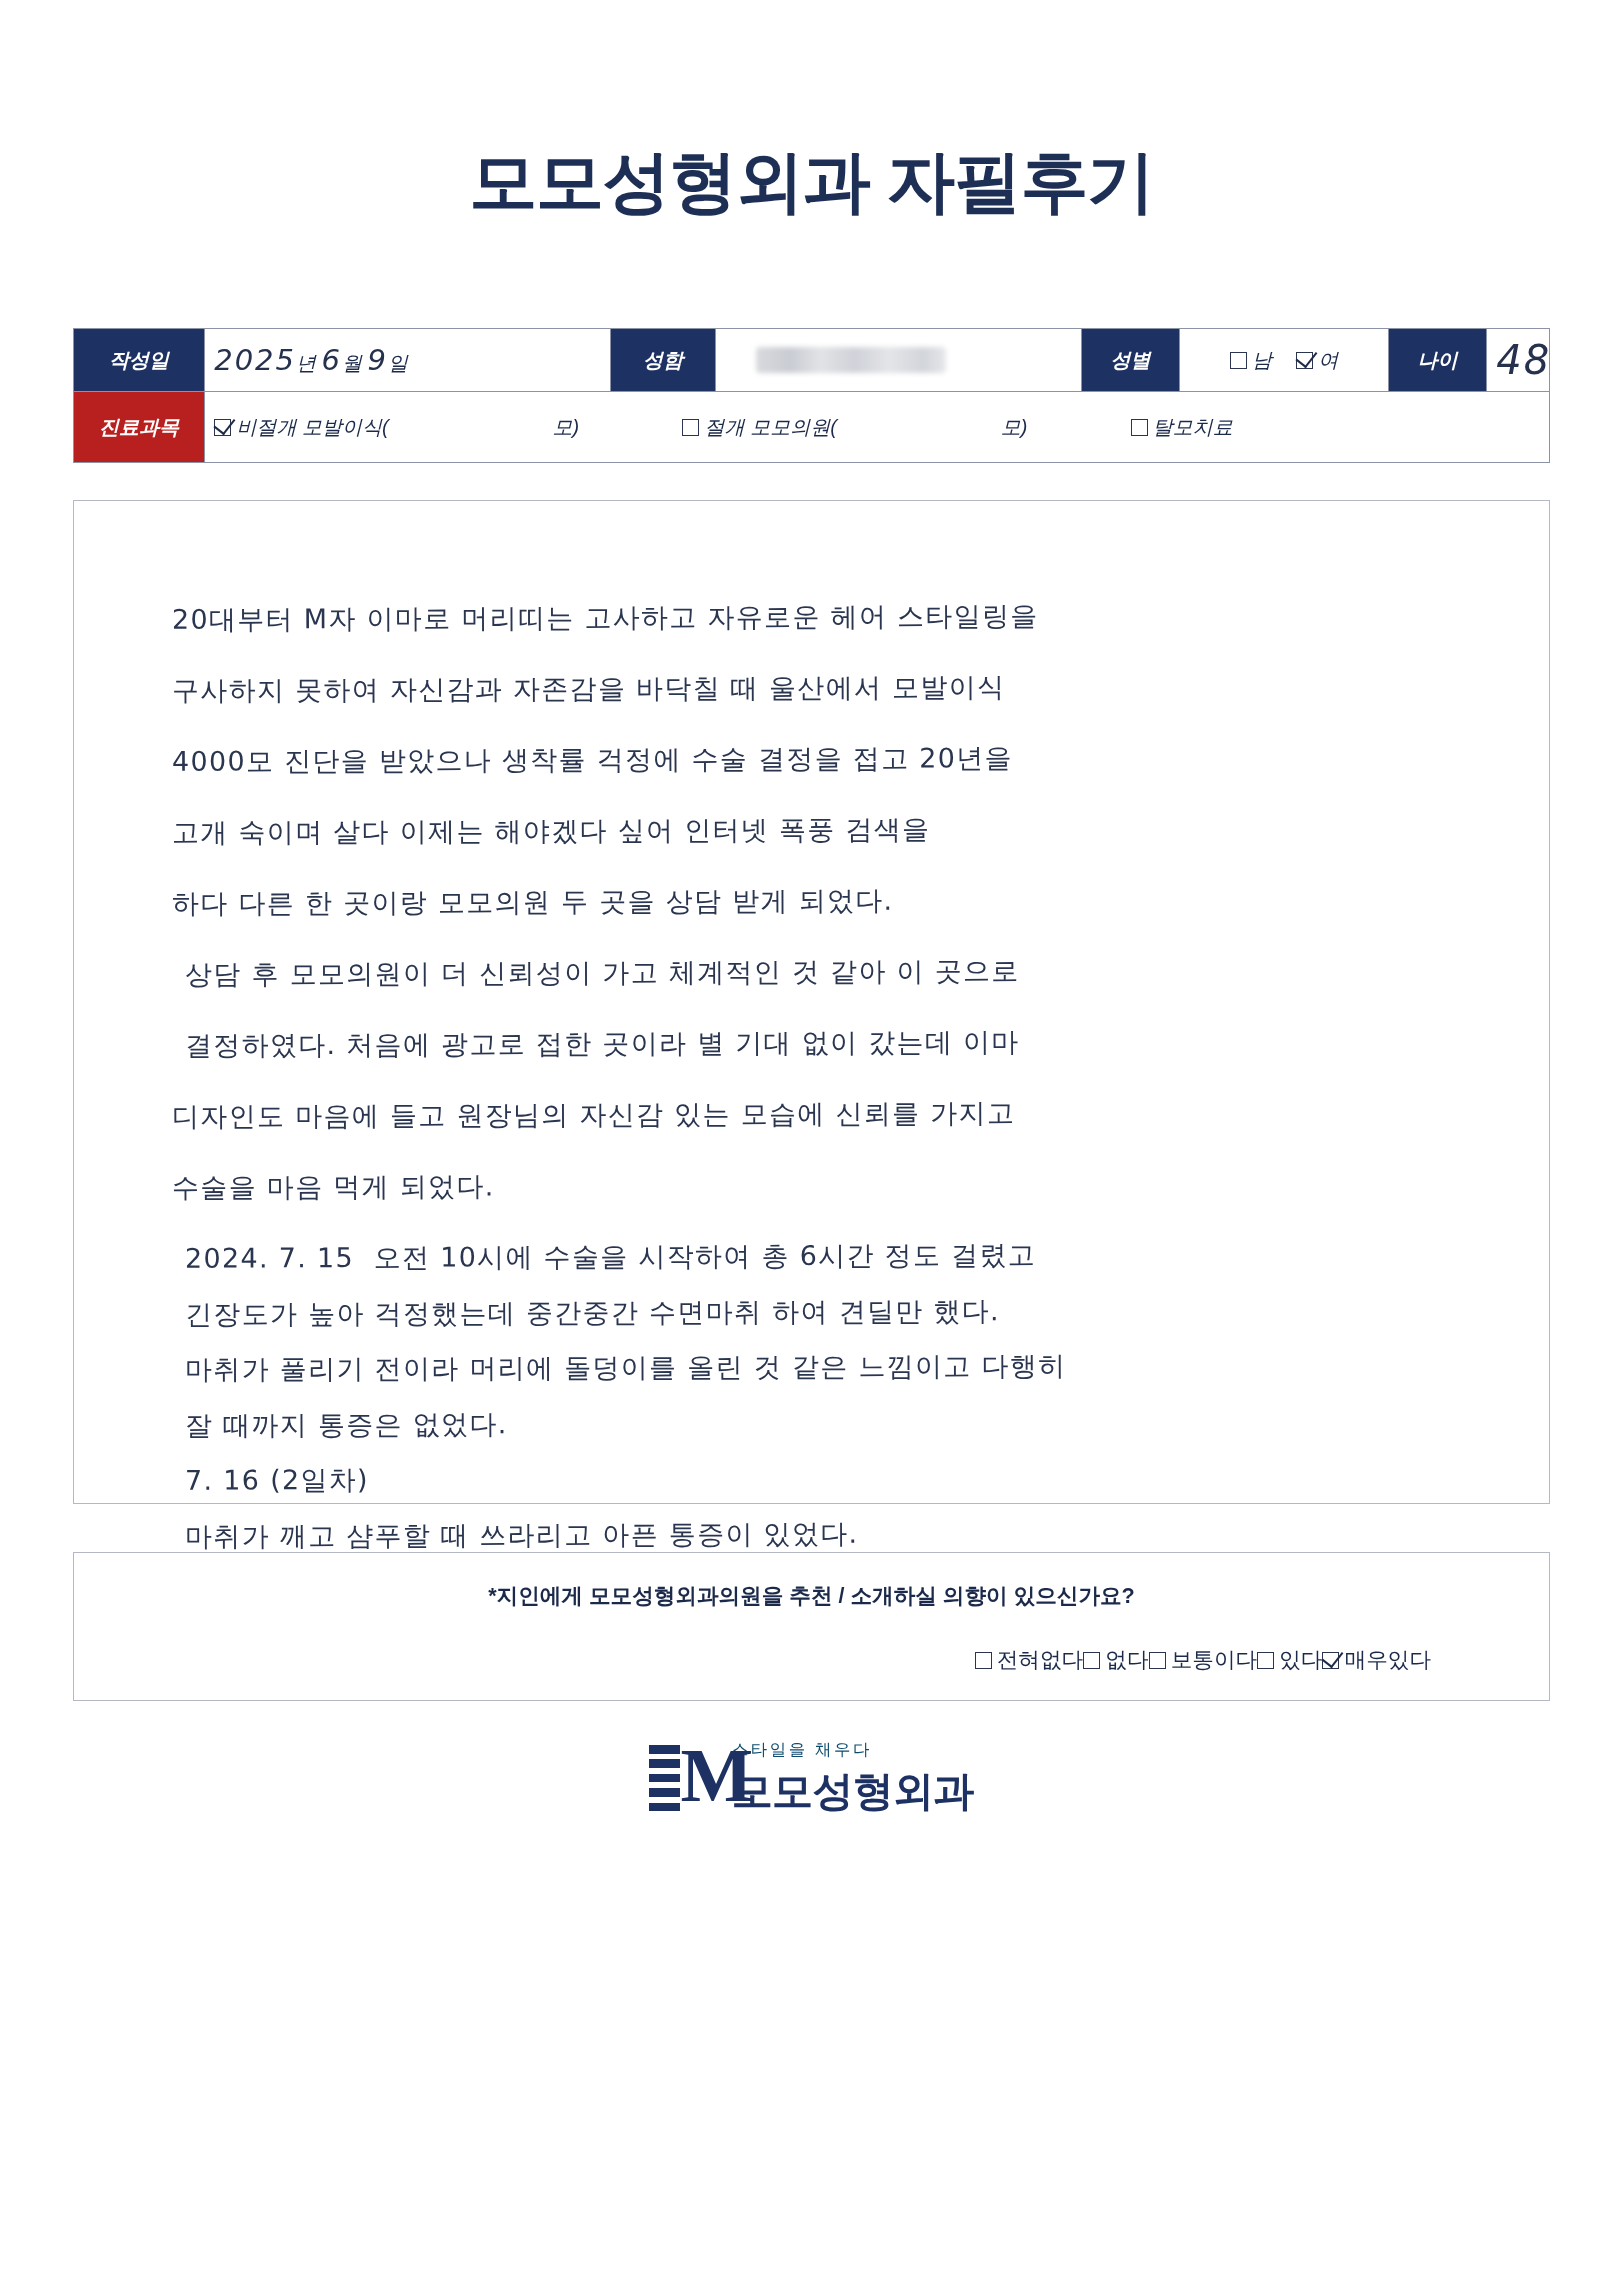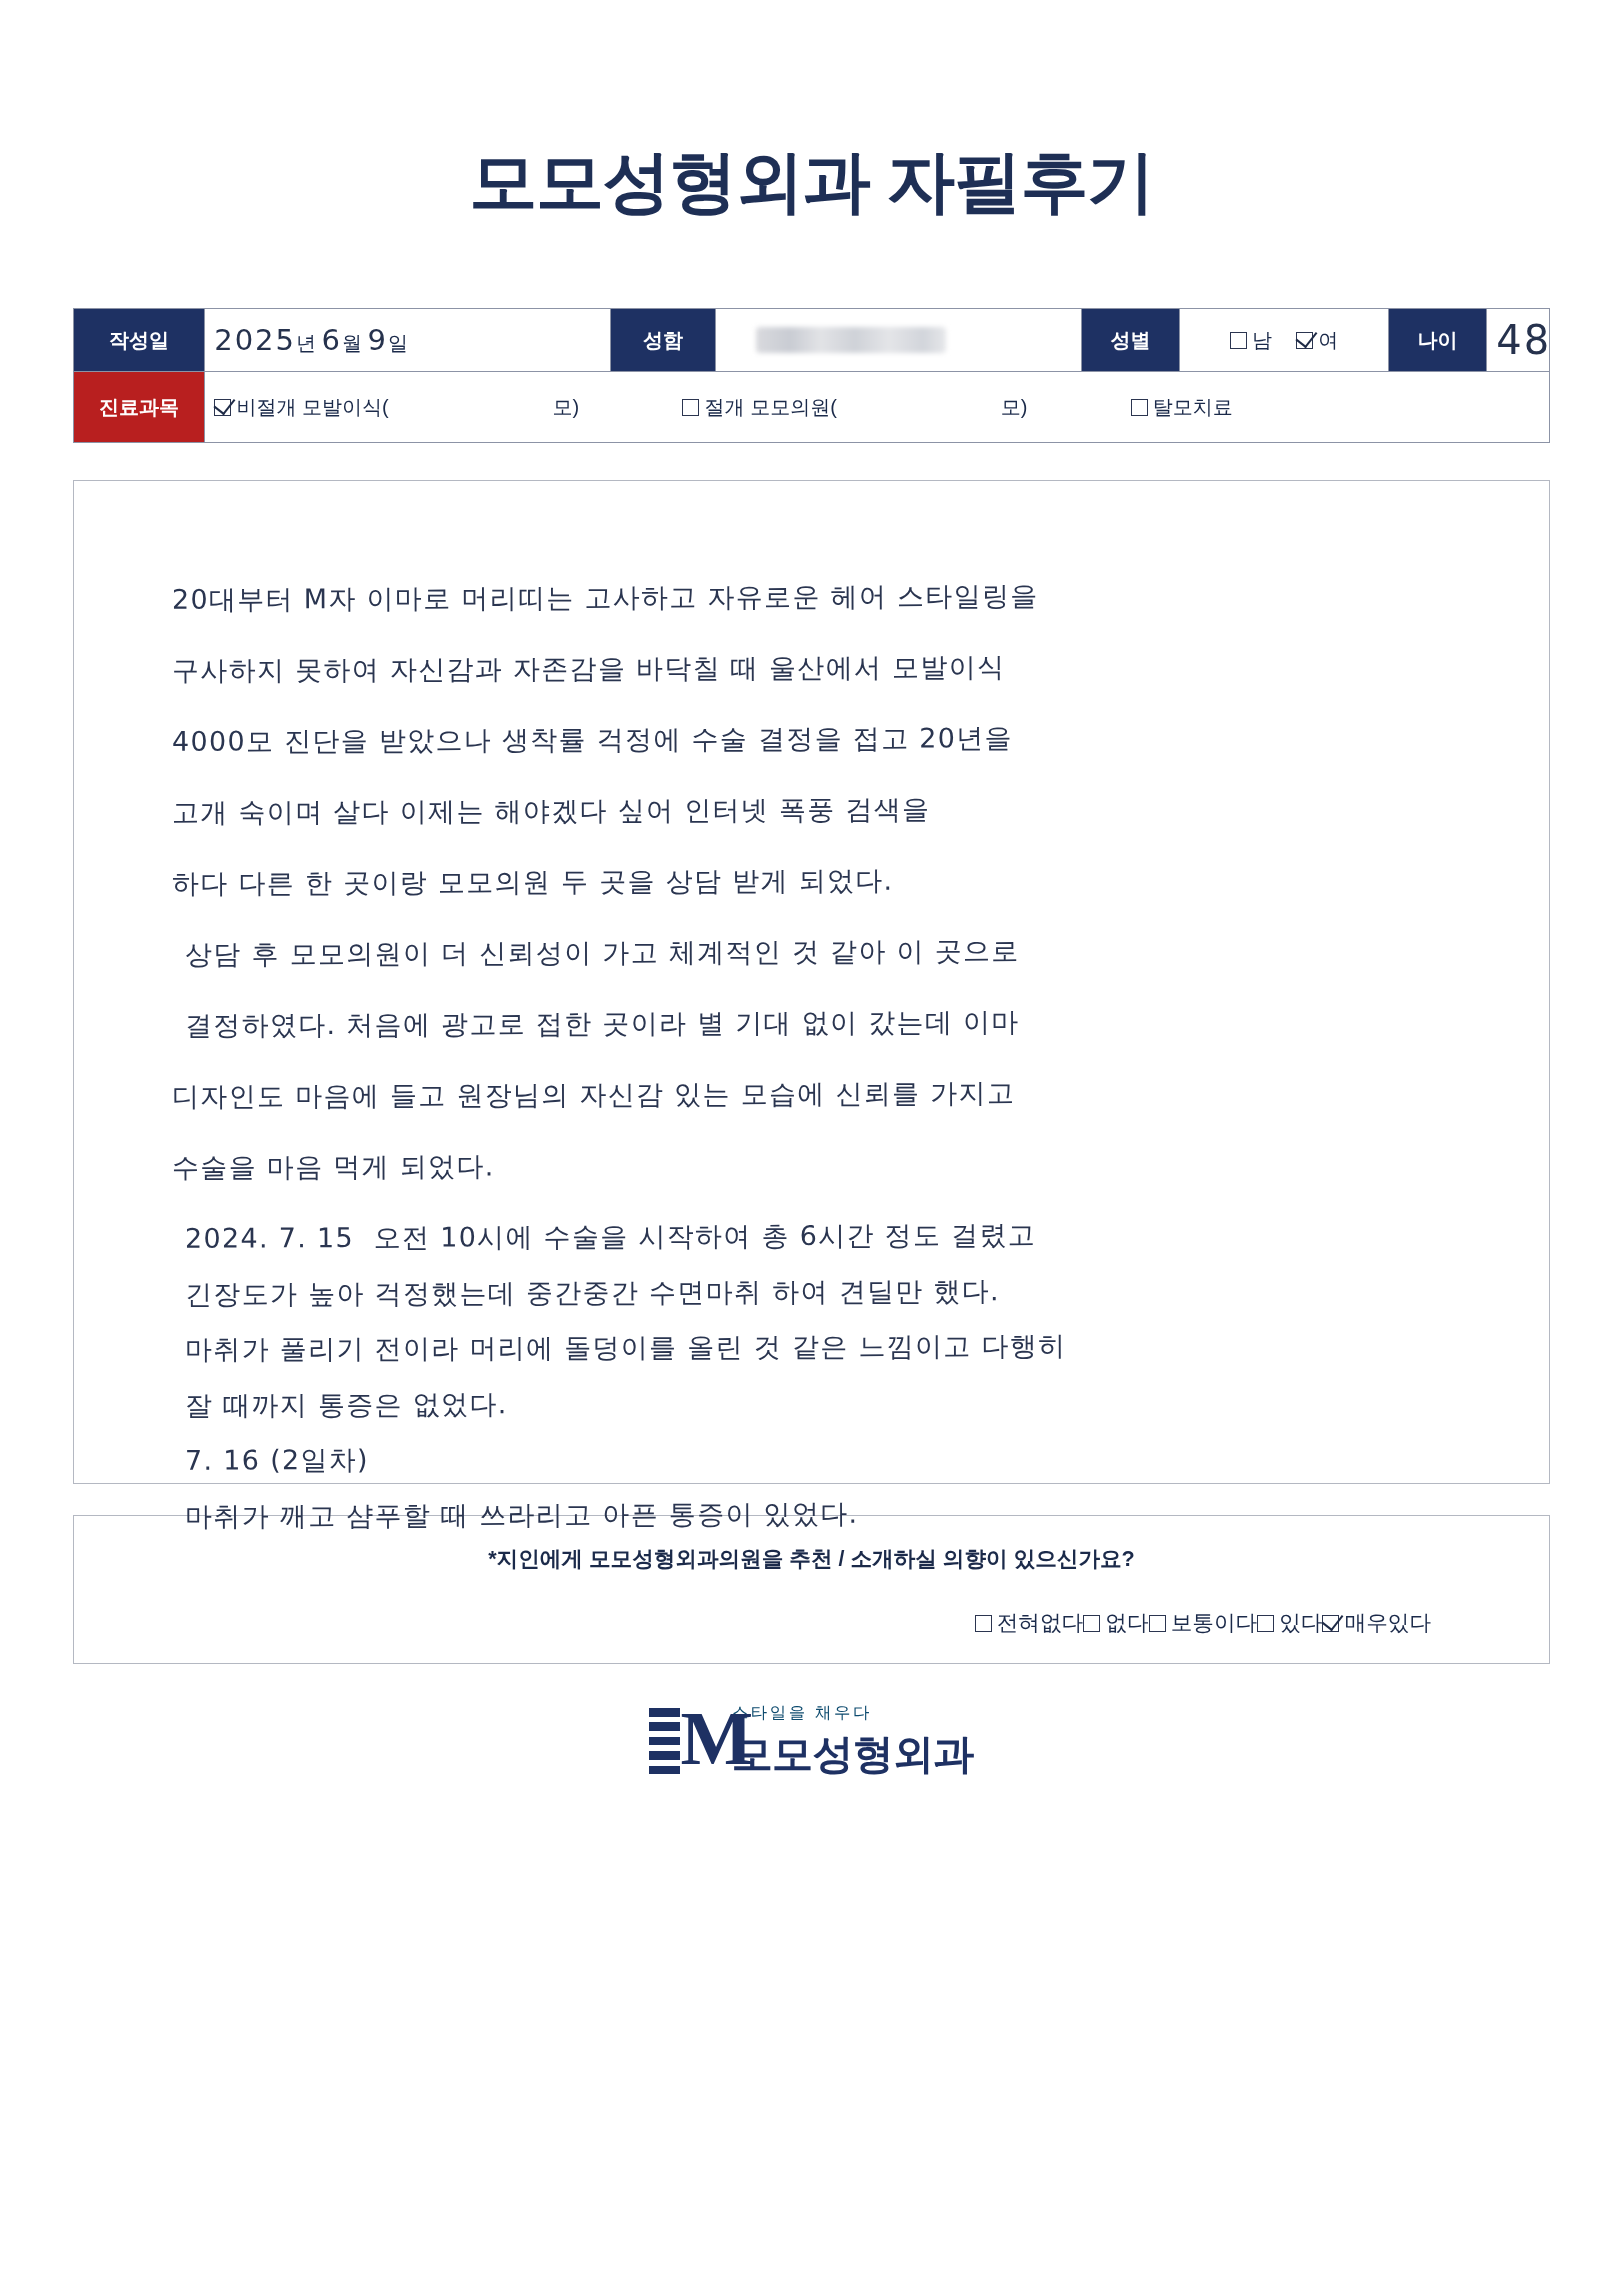--- a/index.html
+++ b/index.html
@@ -30,25 +30,26 @@
     margin-top: 137px;
     text-align: center;
     font-size: 68px;
     font-weight: bold;
     letter-spacing: -1.3px;
     color: #1e2f55;
   }
 
   
   .info-table {
-    margin-top: 80px;
+    margin-top: 100px;
     border: 1.3px solid #8c93a6;
     border-collapse: collapse;
     width: 100%;
     table-layout: fixed;
+    font-style: italic;
   }
   .info-table td {
     border: 1.3px solid #8c93a6;
     height: 62px;
     font-size: 20px;
     vertical-align: middle;
     padding: 0 9.2px;
   }
   .lbl-navy {
     background: #1e3163;
@@ -155,21 +156,21 @@
     letter-spacing: 1.3px;
     white-space: pre;
     margin-bottom: 35px;
     transform: rotate(-0.25deg);
   }
   .hw-line.tight { margin-bottom: 19.6px; }
   .hw-line.indent2 { padding-left: 13px; }
 
   
   .survey-box {
-    margin-top: 31px;
+    margin-top: 48px;
     border: 1.3px solid #b4b8c2;
     height: 149px;
     box-sizing: border-box;
     padding-top: 27.5px;
     text-align: center;
   }
   .survey-q {
     font-size: 21.6px;
     font-weight: bold;
     color: #1b2a4a;

